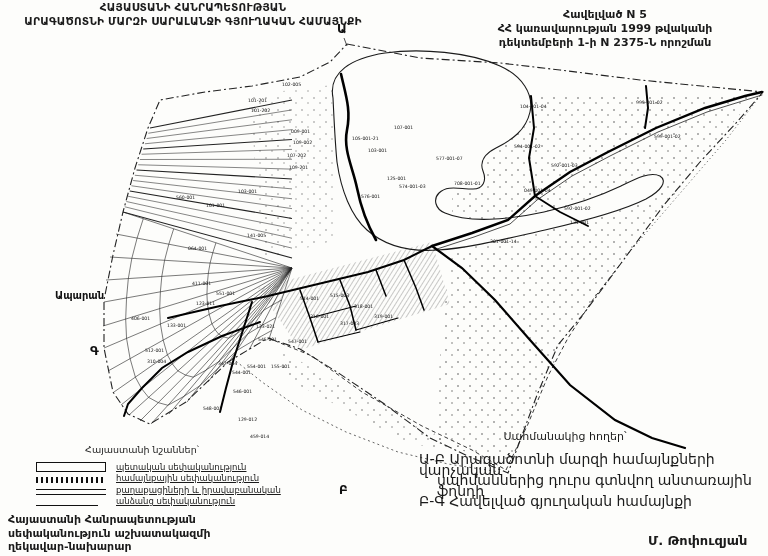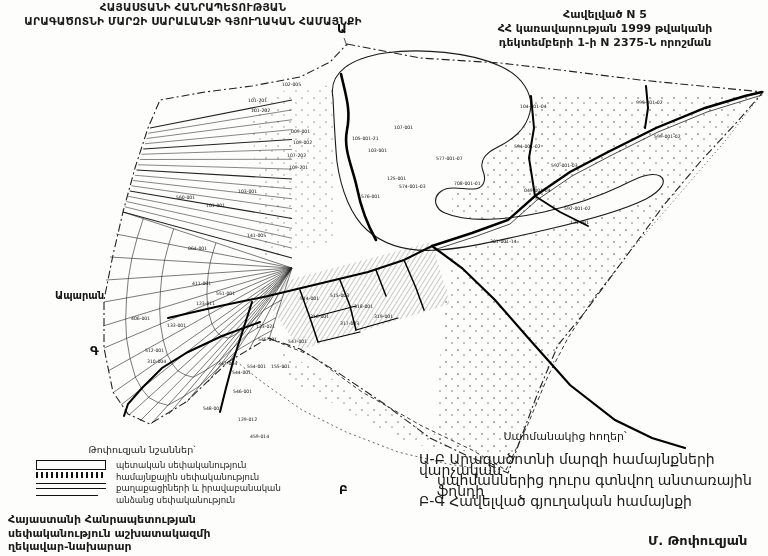--- a/index.html
+++ b/index.html
@@ -6,21 +6,21 @@
   body{background:#e8e8e8;font-family:"DejaVu Sans",sans-serif;}
   #page{position:relative;width:768px;height:556px;background:#fdfdfb;overflow:hidden;color:#1b1b1b;}
   #map-svg{position:absolute;left:0;top:0;z-index:1;}
   .abs{position:absolute;z-index:2;}
   
   .title-block{left:0;top:6;width:386px;text-align:center;font-weight:700;font-size:10.5px;line-height:14px;letter-spacing:.2px;}
   .annex-block{left:452px;top:8px;width:306px;text-align:center;font-weight:700;font-size:11px;line-height:14px;}
   
   .legend-title{left:62px;top:444px;width:160px;text-align:center;font-size:9.5px;}
   .legend-items{left:36px;top:460px;}
-  .legend-row{display:flex;align-items:flex-start;height:11.5px;}
+  .legend-row{display:flex;align-items:flex-end;height:11.5px;text-decoration:underline;}
   .legend-sym{width:70px;margin-right:10px;position:relative;}
   .sym-rect{height:8px;border:1.2px solid #111;}
   .sym-hatch{height:6px;background:repeating-linear-gradient(90deg,#111 0 2px,transparent 2px 5px);}
   .sym-double{height:4px;border-top:1.1px solid #111;border-bottom:1.1px solid #111;}
   .sym-line{height:0;border-top:1.3px solid #111;width:62px;}
   .legend-label{font-size:8.5px;white-space:nowrap;}
   
   .adjacent-title{left:455px;top:430px;width:220px;text-align:center;font-size:11px;}
   .adjacent-items{left:419px;top:443px;font-size:14px;line-height:10.5px;margin-top:11px;}
   .adjacent-line.cont{padding-left:18px;}
@@ -260,21 +260,21 @@
     <div>ՀԱՅԱՍՏԱՆԻ ՀԱՆՐԱՊԵՏՈՒԹՅԱՆ</div>
     <div>ԱՐԱԳԱԾՈՏՆԻ ՄԱՐԶԻ ՍԱՐԱԼԱՆՋԻ ԳՅՈՒՂԱԿԱՆ ՀԱՄԱՅՆՔԻ</div>
   </div>
 
   <div class="abs annex-block">
     <div>Հավելված N  5</div>
     <div>ՀՀ կառավարության 1999 թվականի</div>
     <div>դեկտեմբերի 1-ի N 2375-Ն որոշման</div>
   </div>
 
-  <div class="abs legend-title">Թոփուզյան նշաններ՝</div>
+  <div class="abs legend-title">Հայաստանի նշաններ՝</div>
   <div class="abs legend-items">
     <div class="legend-row">
       <div class="legend-sym">
           <div class="sym-rect"></div>
         </div>
       <div class="legend-label">պետական սեփականություն</div>
     </div>
     <div class="legend-row">
       <div class="legend-sym">
           <div class="sym-hatch"></div>

